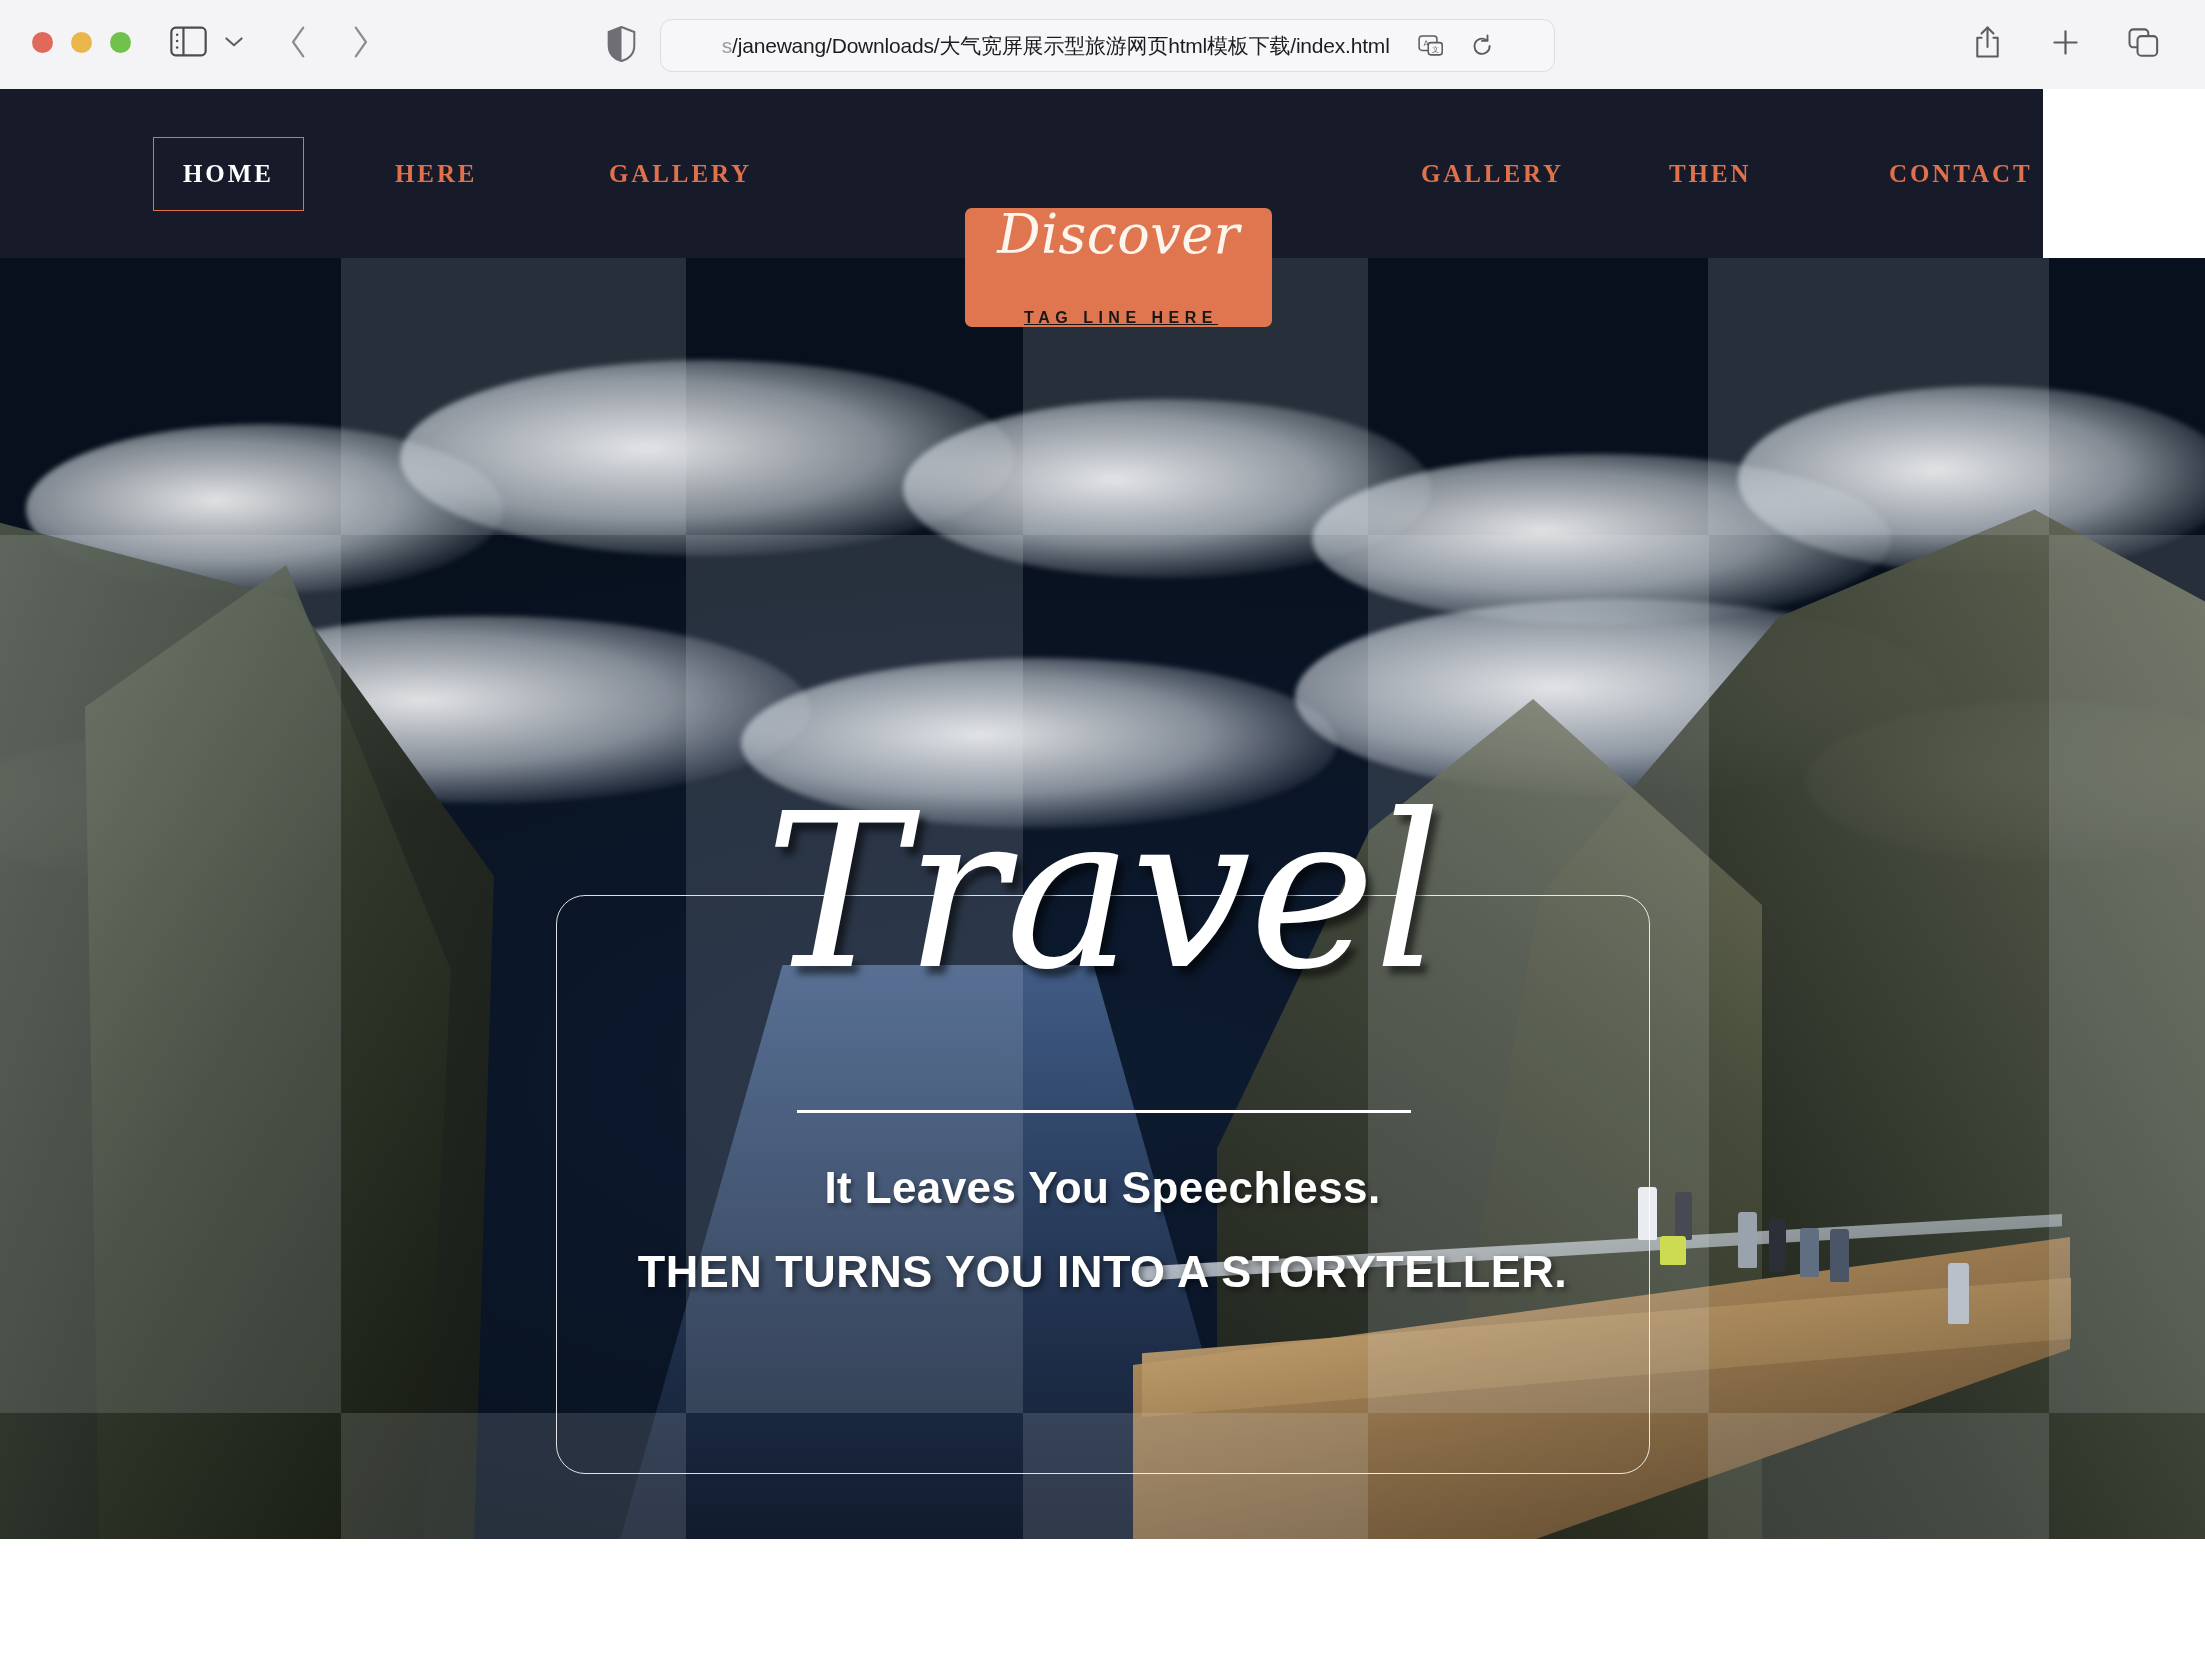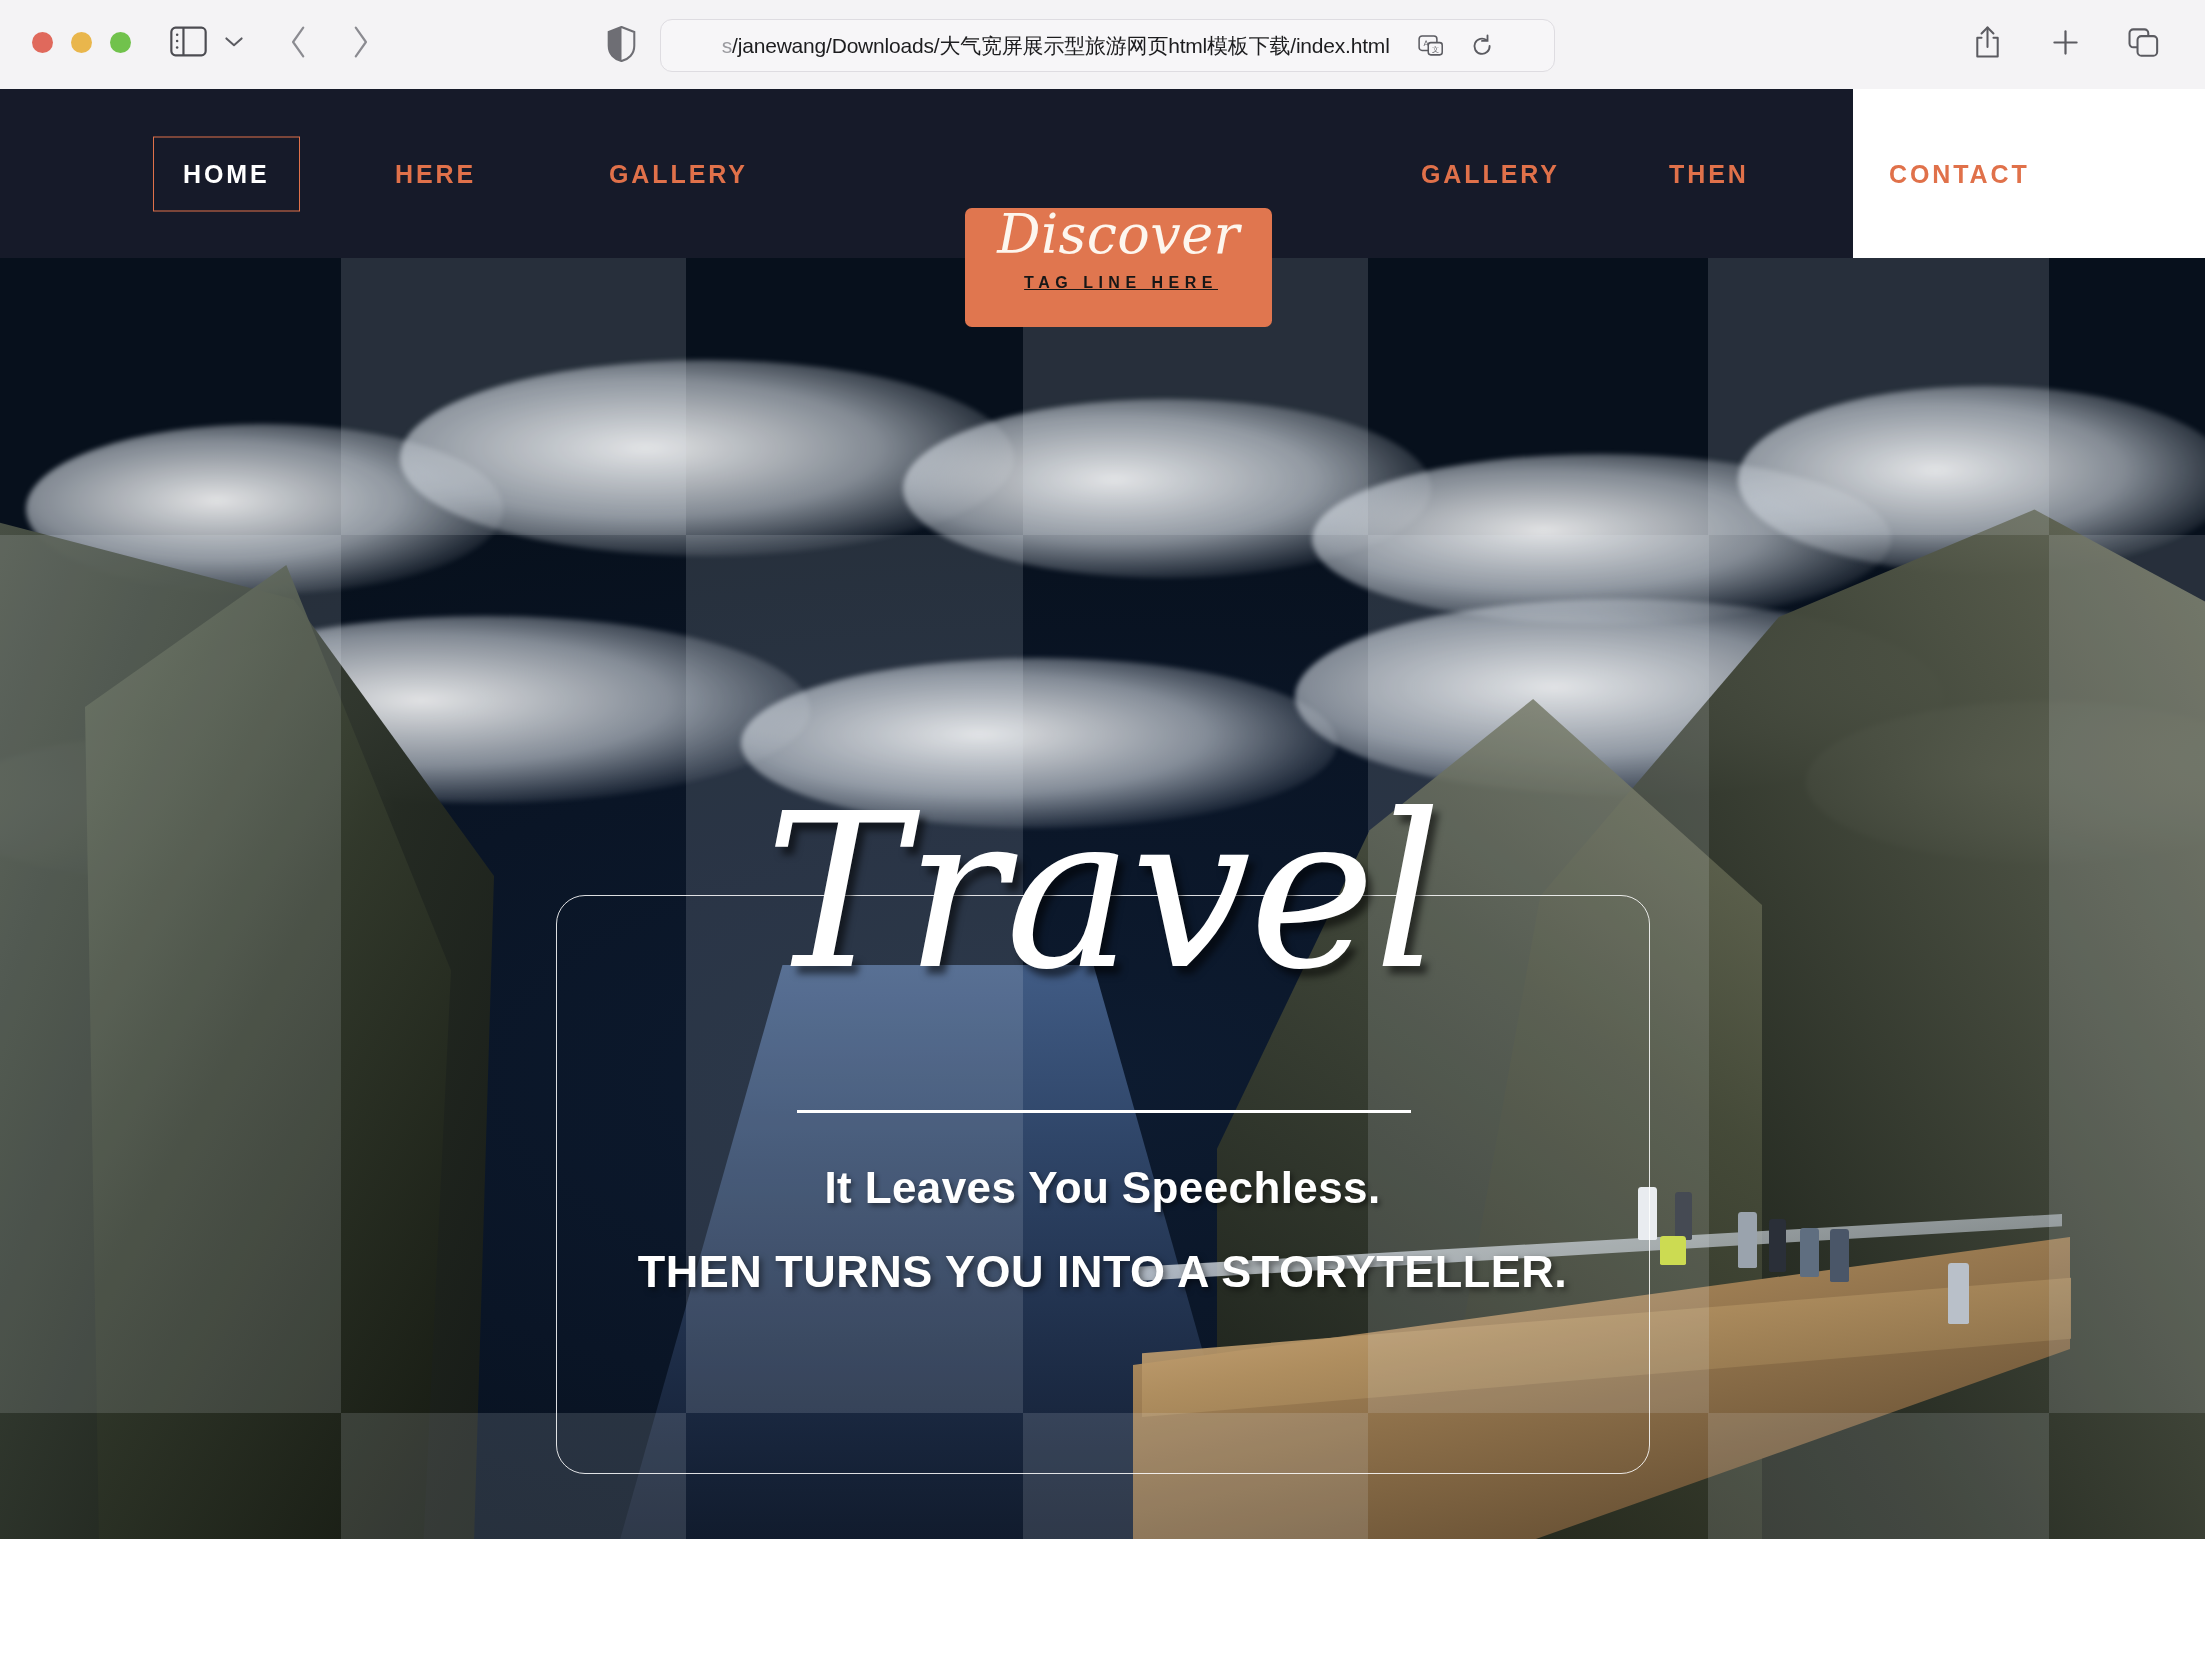--- a/index.html
+++ b/index.html
@@ -88,22 +88,22 @@
 
   
   .page{
     position:absolute; left:0; top:89px;
     width:2205px; height:1568px;
     overflow:hidden; background:#fff;
   }
 
   
   .site-header{
-    position:relative; width:1853px; height:169px;
-    background:#161a29; z-index:30;
+    position:relative; width:2043px; height:169px;
+    background:#161a29; z-index:30;font-family:Liberation Serif, serif;
   }
   .nav-row{
     position:absolute; inset:0;
     display:flex; align-items:center;
   }
   .nav-item{
     font-size:25px; font-weight:bold; letter-spacing:2.9px;
     color:#e0714a; text-decoration:none; white-space:nowrap;
   }
   .nav-item.active{
@@ -116,21 +116,21 @@
   .n-gallery{ position:absolute; left:1421px; top:50%; transform:translateY(-50%); }
   .n-plans{ position:absolute; left:1669px; top:50%; transform:translateY(-50%); }
   .n-contact{ position:absolute; left:1889px; top:50%; transform:translateY(-50%); }
 
   .logo-box{
     position:absolute; left:965px; top:119px;
     width:307px; height:119px;
     background:#e0764f;
     border-radius:6.8px;
     display:flex; flex-direction:column;
-    align-items:center; justify-content:flex-start;
+    align-items:center; justify-content:space-between;
     z-index:40;
     gap:7px;
   }
   .logo-word{
     font-family:"DejaVu Serif", serif;
     font-style:italic; font-weight:normal;
     font-size:54px; color:#fdf6ee; line-height:1;
     margin-bottom:5.1px;
     letter-spacing:0.4px;
   }

